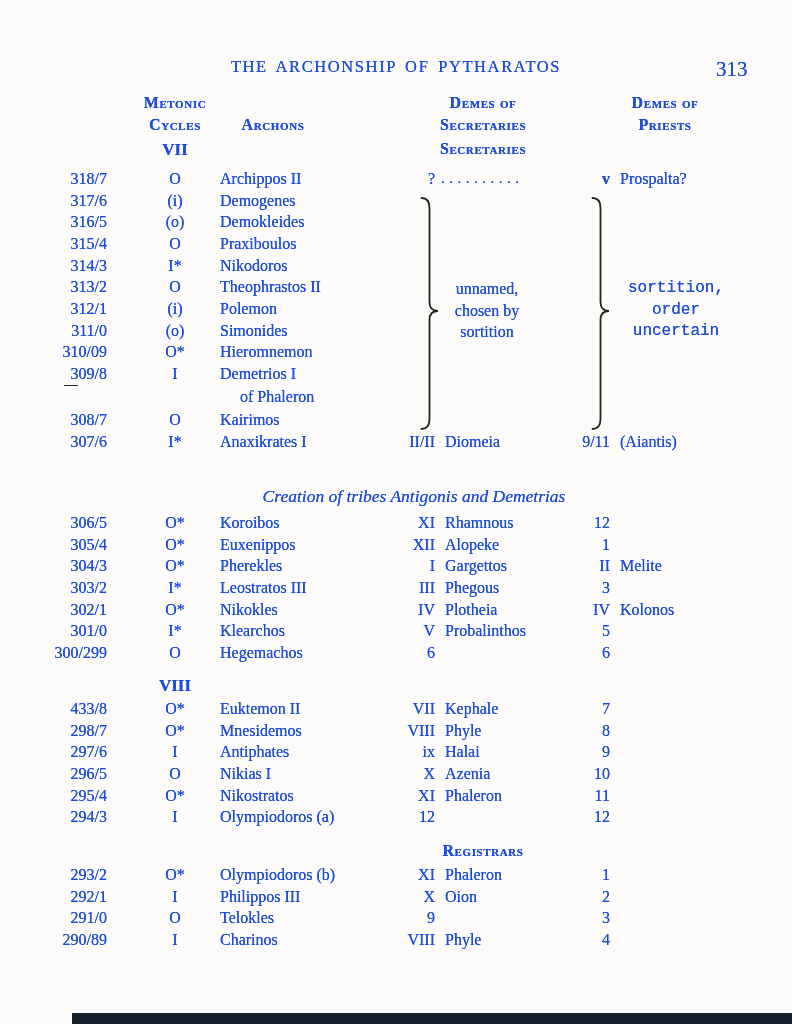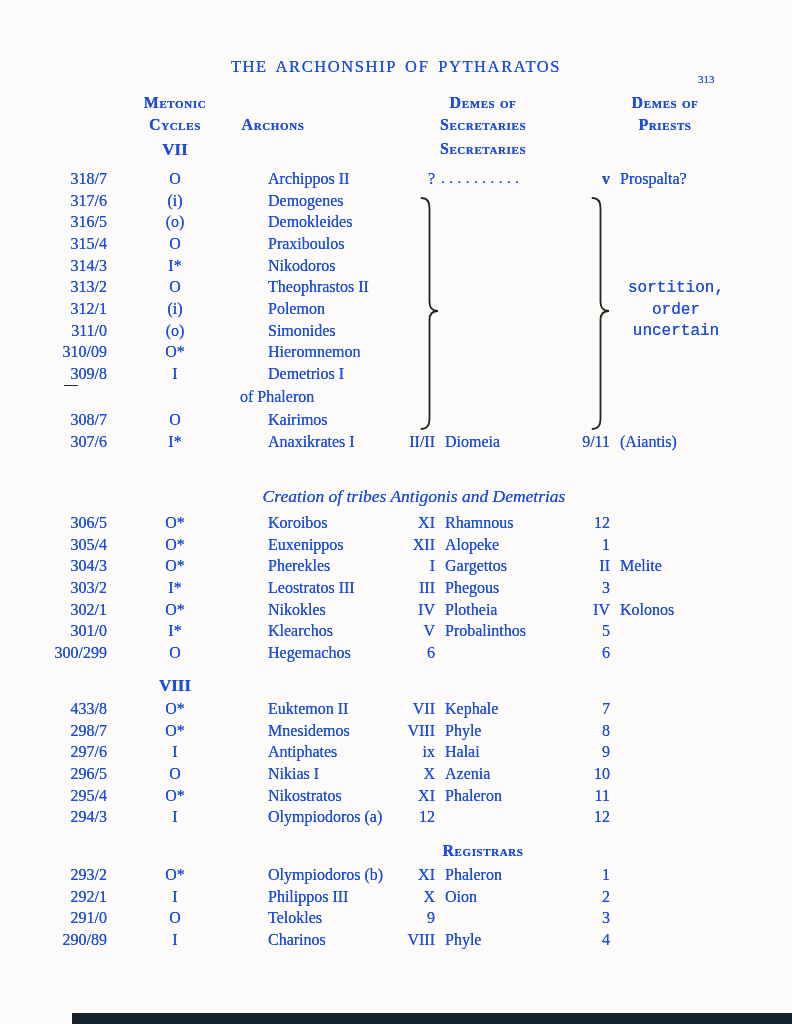--- a/index.html
+++ b/index.html
@@ -9,21 +9,21 @@
     font-family:"Liberation Serif","DejaVu Serif",serif;
     font-size:16px; text-shadow:0 0 0.35px currentColor;
   }
   .abs{position:absolute;}
   .ctr{text-align:center;font-weight:bold;}
   .sc{font-variant:small-caps; letter-spacing:0.6px;}
   .title{
     top:57px; left:0; width:792px; text-align:center;
     font-size:16.5px; letter-spacing:1.6px; word-spacing:3px;
   }
-  .pagenum{top:57px; left:698px; font-size:11px;margin-top:16px;}
+  .pagenum{top:57px; left:716px; font-size:21px;}
   
   .h-met1{top:94px;  left:115px; width:120px;}
   .h-met2{top:116px; left:115px; width:120px;}
   .h-arch{top:116px; left:213px; width:120px;}
   .h-ds1{top:94px;  left:403px; width:160px;}
   .h-ds2{top:116px; left:403px; width:160px;}
   .h-dp1{top:94px;  left:585px; width:160px;}
   .h-dp2{top:116px; left:585px; width:160px;}
   .h-vii{top:140px; left:115px; width:120px; font-size:17px;}
   .h-secsub{top:140px; left:403px; width:160px;}
@@ -34,21 +34,21 @@
     font-style:italic; font-size:17.5px;
   }
   
   .rows{position:absolute; left:0; width:792px;}
   #rows-s1{top:170px;} #rows-s2{top:514px;} #rows-s3{top:700px;} #rows-s4{top:866px;}
   .row{position:relative; height:21.67px;padding-left:40px;}
   .row.tall{height:46px;}
   .row span{position:absolute; top:0; white-space:nowrap;}
   .c-year   {left:30px;  width:77px;  text-align:right;}
   .c-cycle  {left:140px; width:70px;  text-align:center;}
-  .c-archon {left:220px;margin-left:48px;}
+  .c-archon {left:220px;}
   .c-sec_num{left:330px; width:105px; text-align:right;}
   .c-sec_dots{left:441px; letter-spacing:4.5px; font-size:15px;}
   .c-sec_name{left:445px;}
   .c-pr_num {left:520px; width:90px;  text-align:right;}
   .c-pr_name{left:620px;}
   .bd{font-weight:bold;}
   .line2{position:absolute; left:240px; top:23px; white-space:nowrap;}
   .c-dash{position:absolute; left:64px; top:20px; width:14px; height:0;
           border-top:1.8px solid #2a2622;}
   
@@ -149,20 +149,25 @@
         <span class="c-pr_num">9/11</span>
         <span class="c-pr_name">(Aiantis)</span>
       </div>
     </div>
 
   <svg class="braces" width="792" height="1024" viewBox="0 0 792 1024">
     <path d="M 421.5 198 Q 429.5 198 429.5 208 L 429.5 302 Q 429.5 311 438 311 Q 429.5 311 429.5 320 L 429.5 419 Q 429.5 429 421.5 429" fill="none" stroke="#26221e" stroke-width="1.8" stroke-linecap="round"></path>
     <path d="M 592.5 198 Q 600.5 198 600.5 208 L 600.5 302 Q 600.5 311 609 311 Q 600.5 311 600.5 320 L 600.5 419 Q 600.5 429 592.5 429" fill="none" stroke="#26221e" stroke-width="1.8" stroke-linecap="round"></path>
   </svg>
 
+  <div class="lbl lbl-sec">
+    <div>unnamed,</div>
+    <div>chosen by</div>
+    <div>sortition</div>
+  </div>
   <div class="lbl lbl-pr">
     <div>sortition,</div>
     <div>order</div>
     <div>uncertain</div>
   </div>
 
   <div class="abs h-creation">Creation of tribes Antigonis and Demetrias</div>
 
   <div class="rows" id="rows-s2">
       <div class="row">

